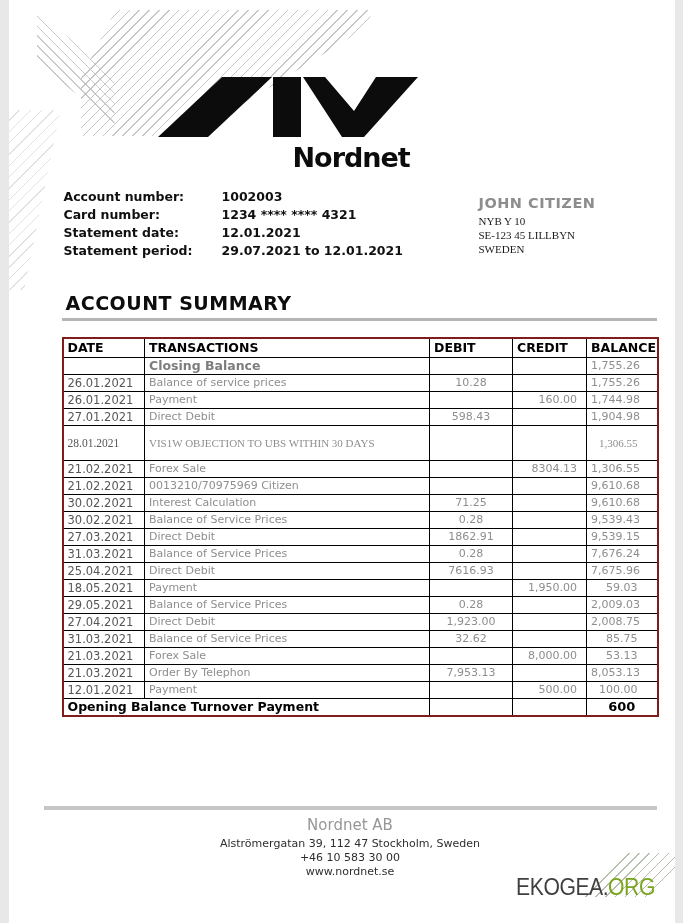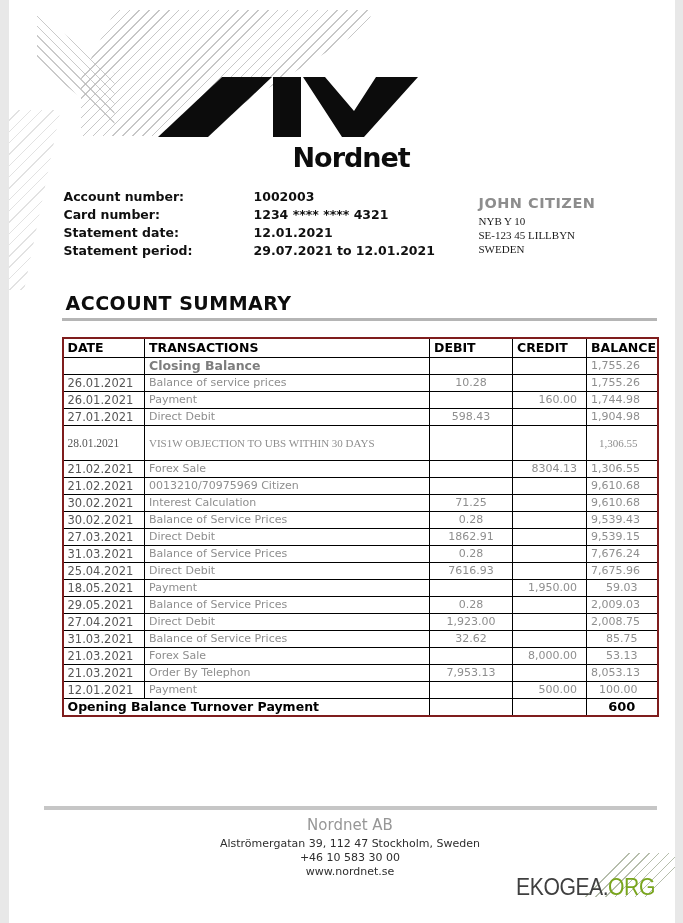--- a/index.html
+++ b/index.html
@@ -22,21 +22,21 @@
     background:repeating-linear-gradient(135deg,transparent 0 6px,#a9b29d 6px 7px);
     clip-path:polygon(20% 100%,55% 0,100% 0,100% 35%,78% 100%);opacity:.85;}
 
   
   .logo-mark{position:absolute;left:148px;top:77px;width:262px;height:61px;}
   .logo-text{position:absolute;left:284px;top:142px;font-size:27px;font-weight:800;
     color:#0c0c0c;letter-spacing:-1px;}
 
   
   .acct-block{position:absolute;left:55px;top:188px;}
-  .acct-row{display:flex;line-height:18px;gap:32px;}
+  .acct-row{display:flex;line-height:18px;}
   .acct-label{width:158px;font-weight:bold;font-size:12.5px;color:#101010;}
   .acct-value{font-weight:bold;font-size:12.5px;color:#101010;}
 
   
   .recipient{position:absolute;left:470px;top:195px;}
   .recipient-name{font-size:14.5px;font-weight:bold;color:#8d8d8d;letter-spacing:.5px;margin-bottom:3px;}
   .recipient-line{font-size:11px;color:#1a1a1a;line-height:14px;font-family:Liberation Serif, serif;}
 
   
   .summary-title{position:absolute;left:57px;top:292px;font-size:19px;font-weight:bold;

